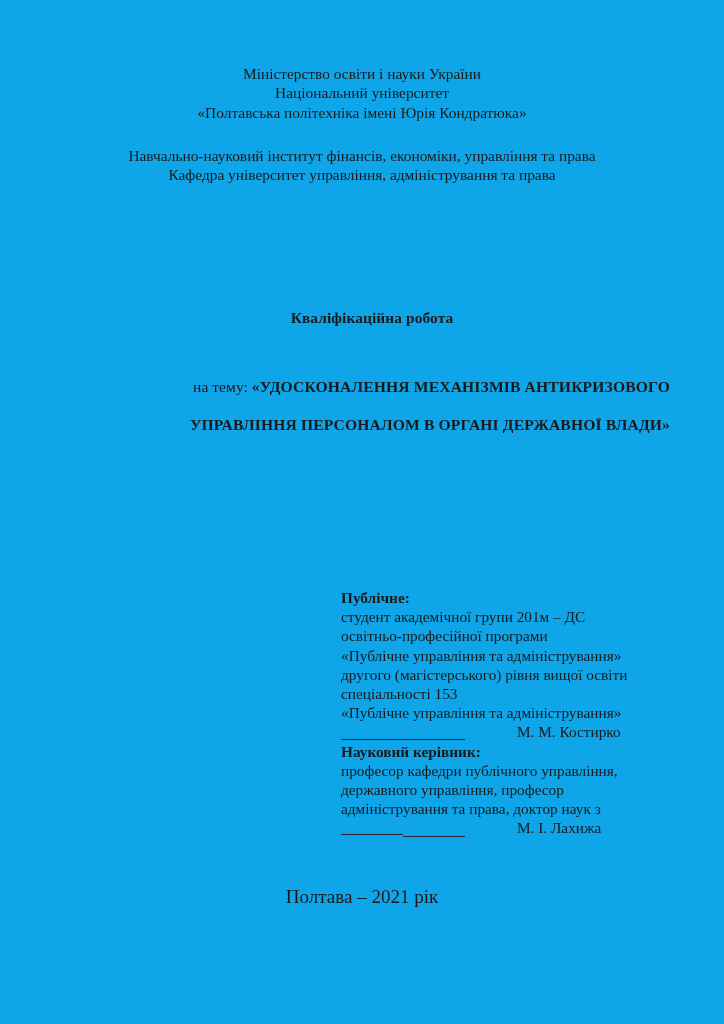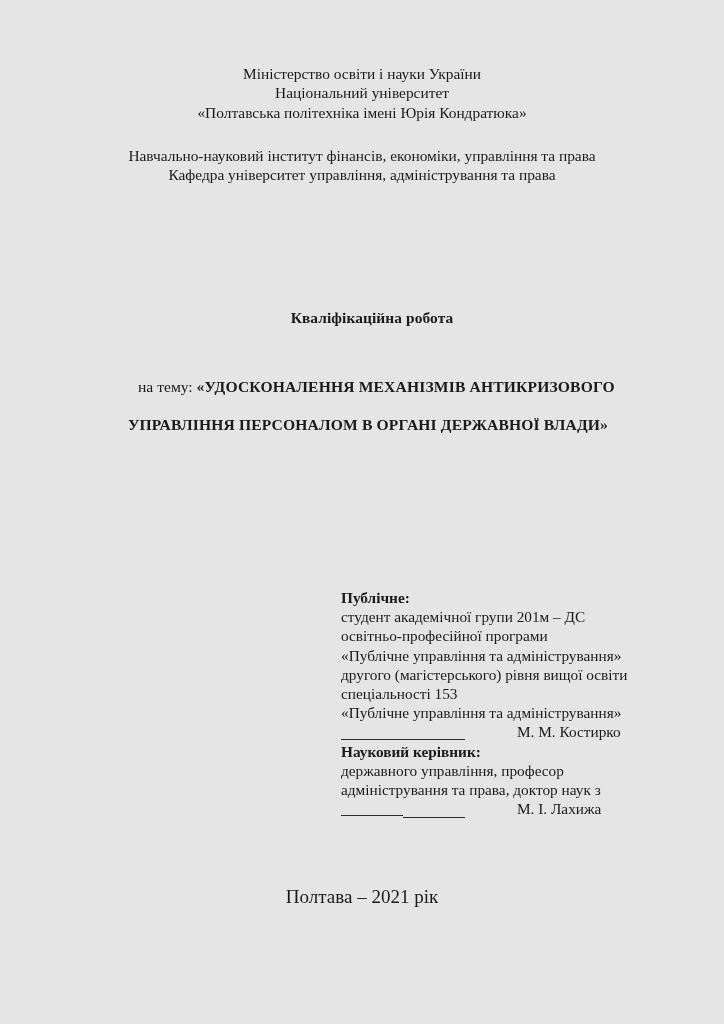--- a/index.html
+++ b/index.html
@@ -12,21 +12,21 @@
     font-family: "Liberation Serif", "DejaVu Serif", serif;
     color: #1a1a1a;
     -webkit-font-smoothing: antialiased;
   }
 
   .page {
     position: relative;
     width: 724px;
     height: 1024px;
     margin: 0 auto;
-    background: #e5e5e5;
+    background: #0ea5e9;
     overflow: hidden;
   }
 
   
   .block {
     position: absolute;
     font-size: 15.4px;
     line-height: 19.3px;
     color: #1a1a1a;
   }
@@ -54,21 +54,21 @@
     font-size: 15.4px;
     letter-spacing: 0.1px;
     padding-left: 20px;
   }
 
   
   #thesis-title {
     top: 368px;
     left: 118px;
     width: 552px;
-    text-align: left;
+    text-align: right;
     line-height: 38px;
     font-size: 15.6px;
   }
   #thesis-title .title-prefix {
     font-weight: normal;
   }
   #thesis-title .title-main {
     font-weight: bold;
     letter-spacing: 0.15px;
   }
@@ -157,20 +157,21 @@
       <div class="line">освітньо-професійної програми</div>
       <div class="line">«Публічне управління та адміністрування»</div>
       <div class="line">другого (магістерського) рівня вищої освіти</div>
       <div class="line">спеціальності 153</div>
       <div class="line">«Публічне управління та адміністрування»</div>
       <div class="sig-row"><span class="rule rule-student"></span><span class="sig-name">М. М. Костирко</span></div>
     </div>
 
     <div id="supervisor-group">
       <div class="line role-heading">Науковий керівник:</div>
+      <div class="line">професор кафедри публічного управління,</div>
       <div class="line">державного управління, професор</div>
       <div class="line">адміністрування та права, доктор наук з</div>
       <div class="sig-row"><span class="rule rule-sup-a"></span><span class="rule rule-sup-b"></span><span class="sig-name">М. І. Лахижа</span></div>
     </div>
 
   </div>
 
   <div class="block centered" id="footer-place-year">Полтава – 2021 рік</div>
 
 </div>

